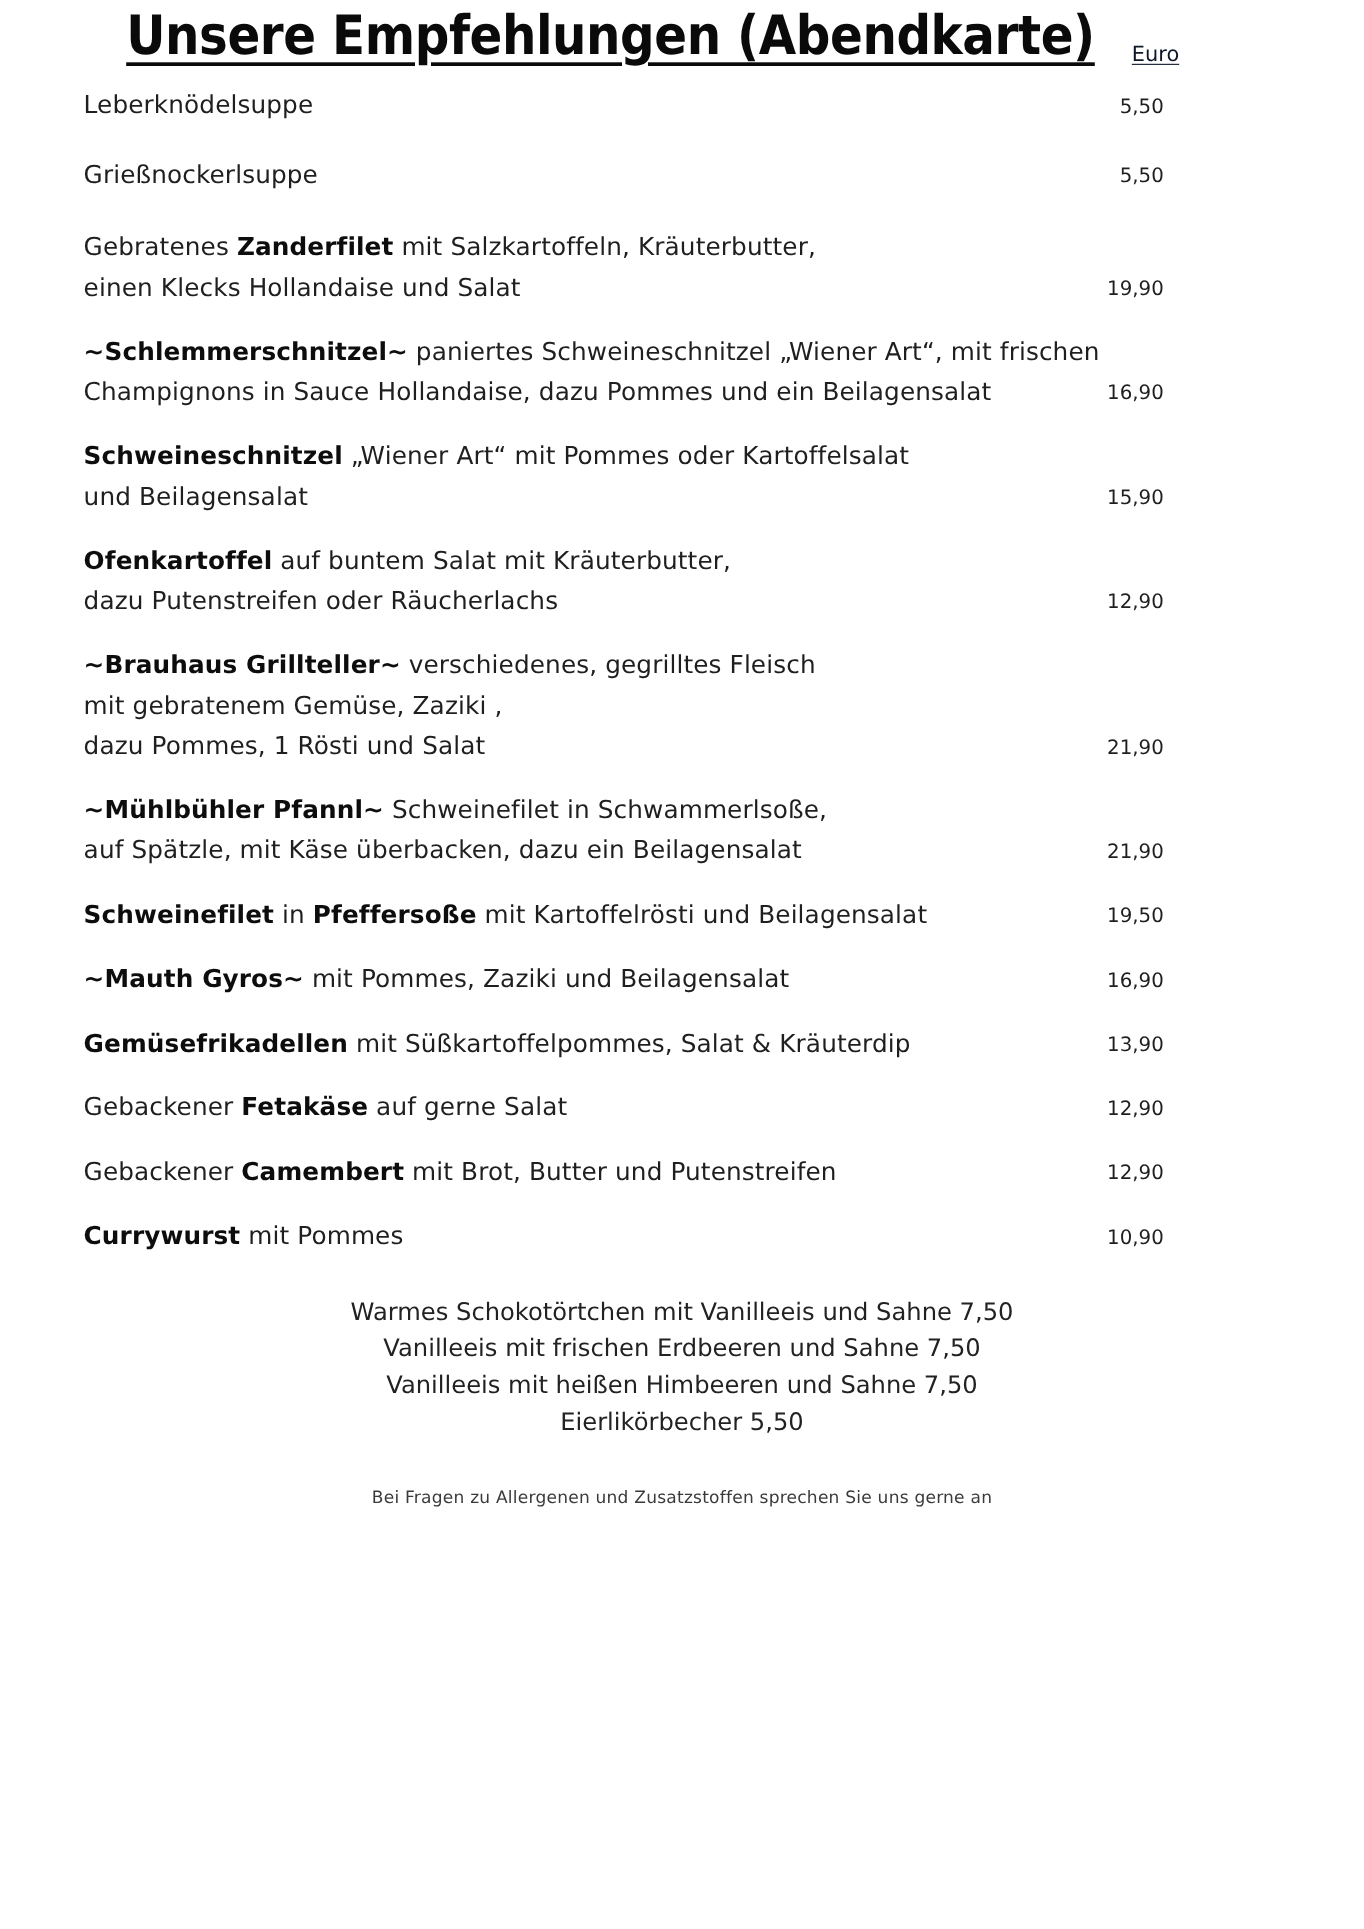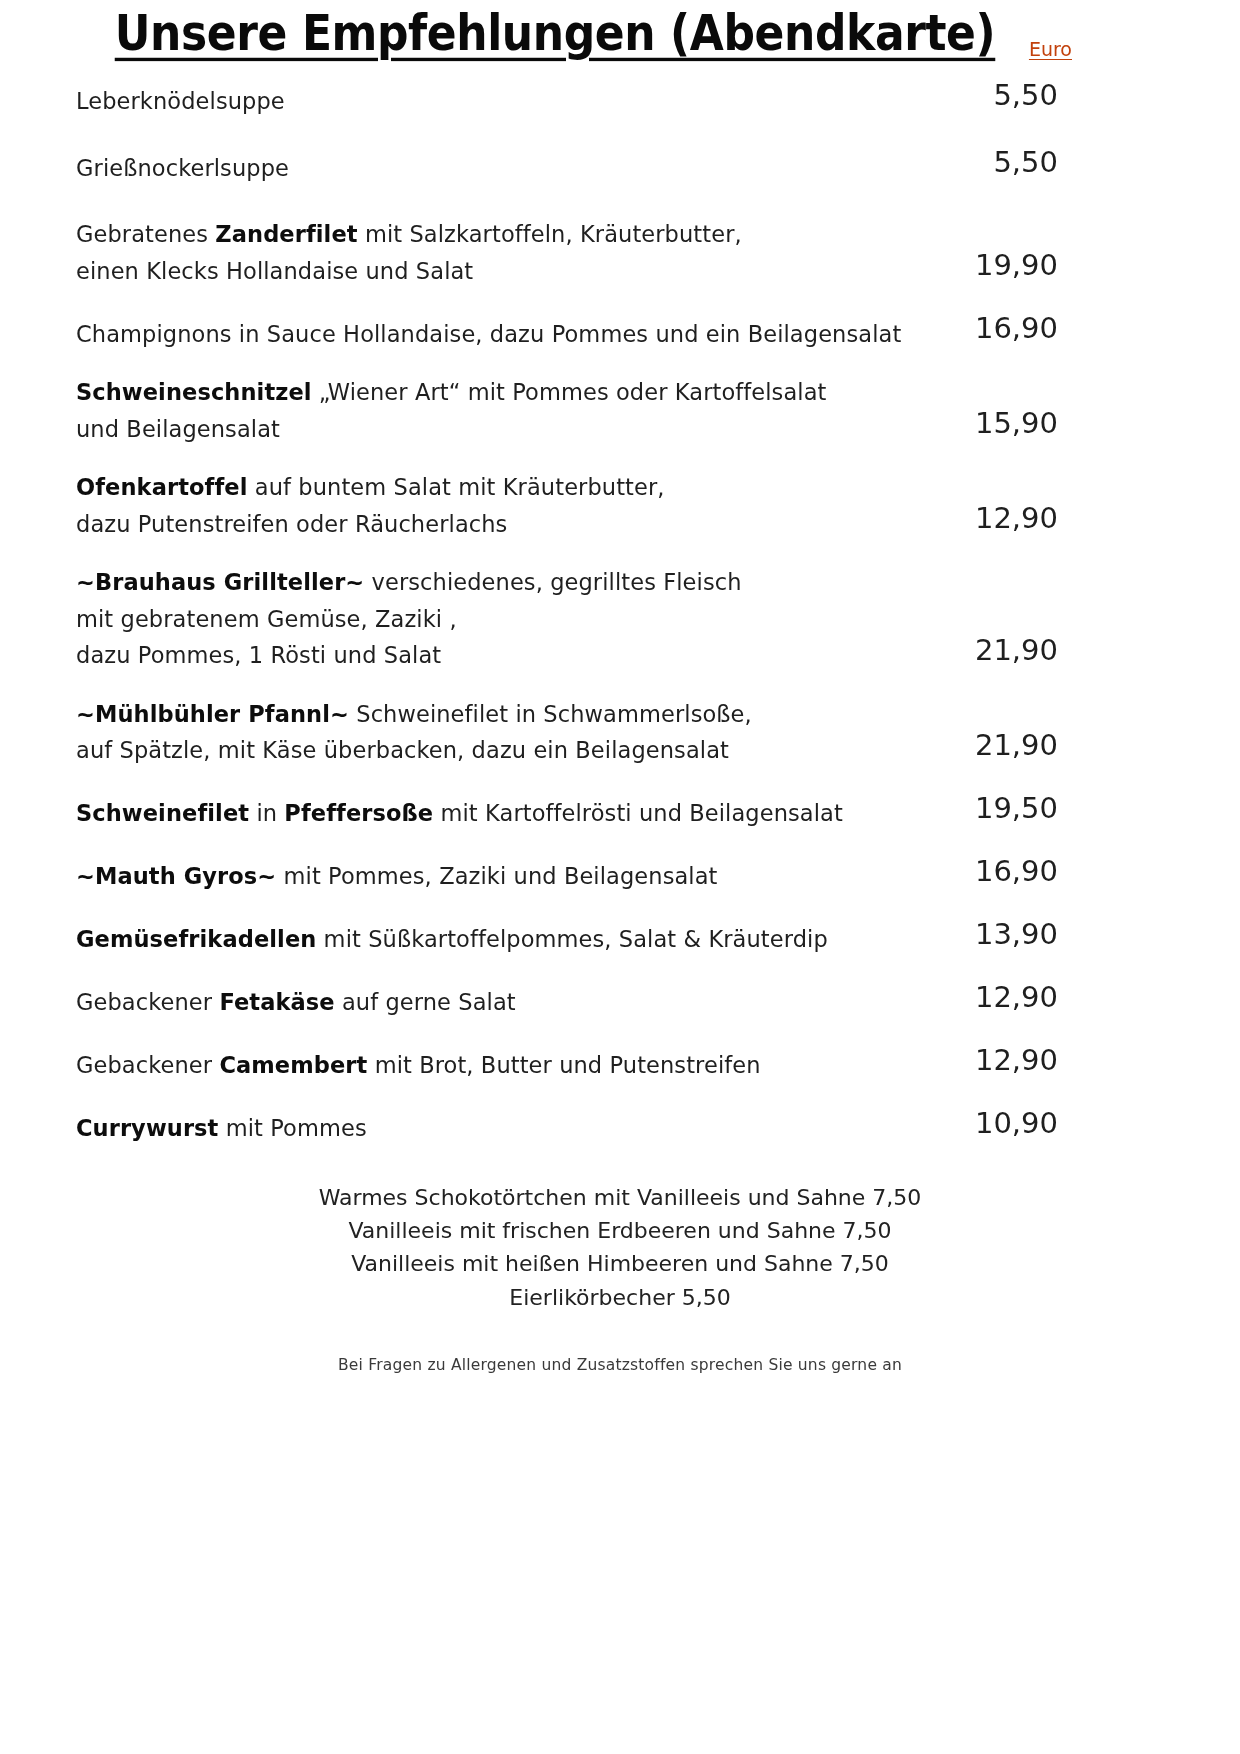--- a/index.html
+++ b/index.html
@@ -46,21 +46,21 @@
     text-underline-offset: 7px;
     transform: scaleY(1.12);
     transform-origin: top center;
     padding-right: 130px;
   }
   .euro-label {
     position: absolute;
     right: 128px;
     top: 38px;
     font-size: 19px;
-    color: #c2410c;
+    color: #0f172a;
     text-decoration: underline;
     text-underline-offset: 3px;
   }
 
   
   .menu-list {
     margin-top: 0;
   }
   .menu-item {
     display: flex;
@@ -82,21 +82,21 @@
     letter-spacing: 0.1px;
   }
   .item-line .b {
     font-weight: 700;
     color: #0d0d0d;
   }
   .item-price {
     flex: 0 0 auto;
     width: 150px;
     text-align: right;
-    font-size: 29px;
+    font-size: 18px;
     color: #1f1f1f;
     padding-bottom: 7px;
     padding-right: 18px;
     box-sizing: border-box;
   }
 
   
   .gap-soup   { height: 26px; }
   .gap-lg     { height: 30px; }
   .gap-md     { height: 22px; }
@@ -149,20 +149,21 @@
       <div class="menu-item">
         <div class="item-lines">
           <div class="item-line"><span>Gebratenes </span><span class="b">Zanderfilet</span><span> mit Salzkartoffeln, Kräuterbutter,</span></div>
           <div class="item-line"><span>einen Klecks Hollandaise und Salat</span></div>
         </div>
         <div class="item-price">19,90</div>
       </div>
       <div class="gap-md"></div>
       <div class="menu-item">
         <div class="item-lines">
+          <div class="item-line"><span class="b">~Schlemmerschnitzel~</span><span> paniertes Schweineschnitzel „Wiener Art“, mit frischen</span></div>
           <div class="item-line"><span>Champignons in Sauce Hollandaise, dazu Pommes und ein Beilagensalat</span></div>
         </div>
         <div class="item-price">16,90</div>
       </div>
       <div class="gap-md"></div>
       <div class="menu-item">
         <div class="item-lines">
           <div class="item-line"><span class="b">Schweineschnitzel</span><span> „Wiener Art“ mit Pommes oder Kartoffelsalat</span></div>
           <div class="item-line"><span>und Beilagensalat</span></div>
         </div>

